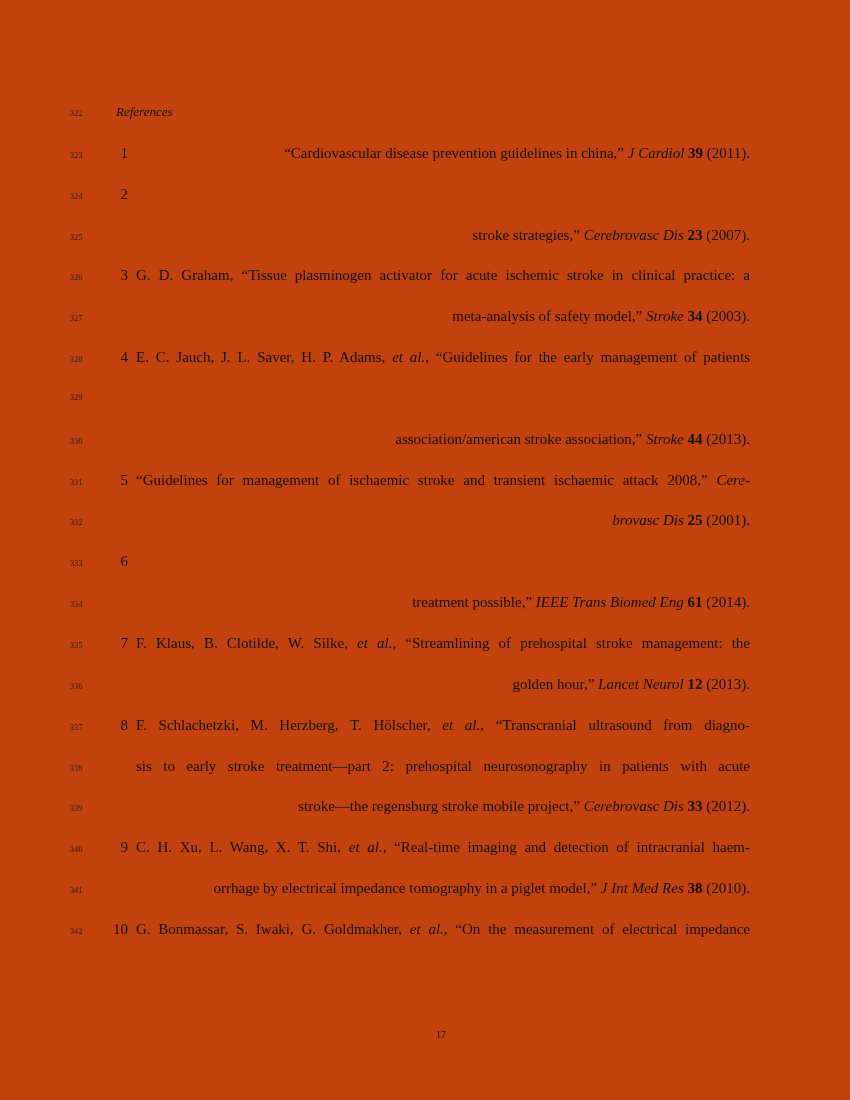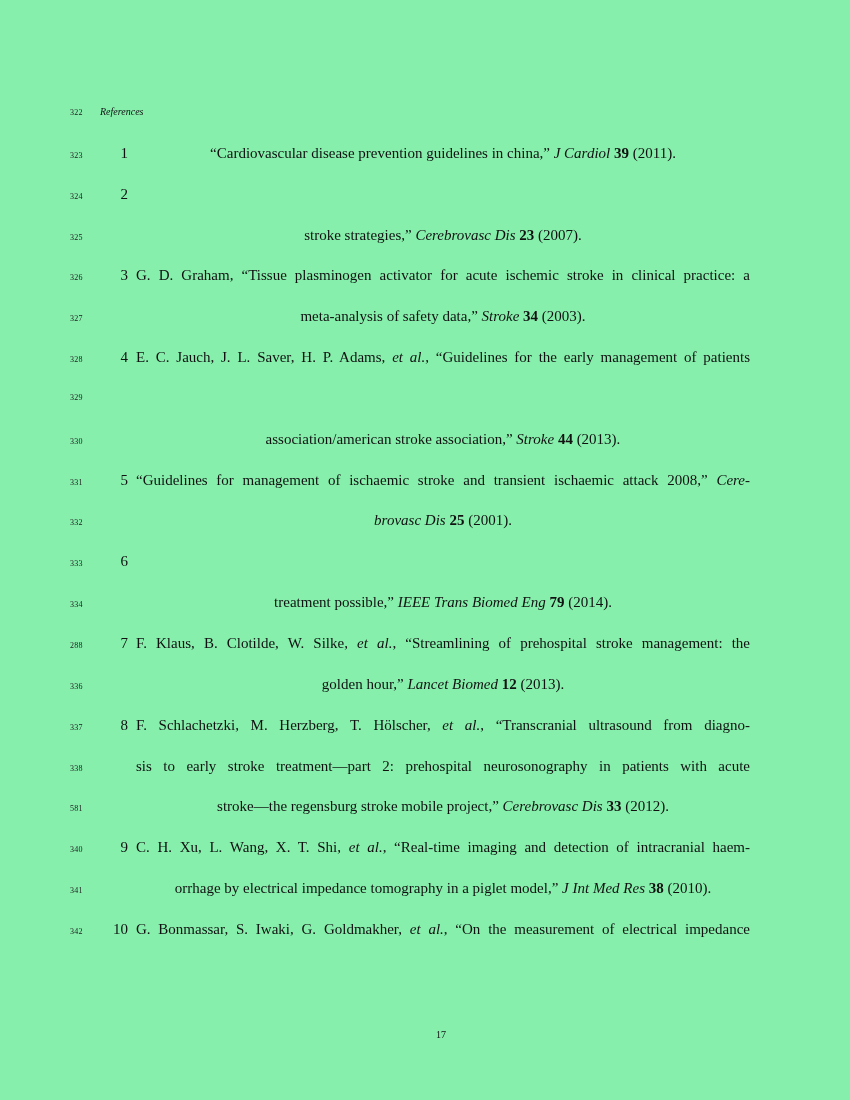--- a/index.html
+++ b/index.html
@@ -4,21 +4,21 @@
 <style>
   html, body {
     margin: 0;
     padding: 0;
     background: #ffffff;
   }
   .page {
     position: relative;
     width: 850px;
     height: 1100px;
-    background: #86efac;
+    background: #c2410c;
     color: #111111;
     font-family: "Liberation Serif", "DejaVu Serif", serif;
     overflow: hidden;
   }
   .rows {
     position: absolute;
     top: 92px;
     left: 0;
     right: 0;
   }
@@ -41,36 +41,36 @@
   .refnum {
     flex: none;
     margin-left: 10px;
     width: 28px;
     text-align: right;
   }
   .rtext {
     flex: none;
     margin-left: 8px;
     width: 614px;
-    text-align: center;
+    text-align: right;
   }
   .rtext.just {
     text-align: justify;
     text-align-last: justify;
   }
   .rtext em, .heading-text {
     font-style: italic;
   }
   .rtext b {
     font-weight: bold;
   }
   .heading-text {
     flex: none;
-    margin-left: 10px;
-    font-size: 10px;
+    margin-left: 26px;
+    font-size: 13px;
   }
   .pageno {
     position: absolute;
     top: 1022px;
     left: 16px;
     width: 850px;
     text-align: center;
     font-size: 10px;
     line-height: 26px;
     color: #111111;
@@ -101,21 +101,21 @@
           <span class="rtext"><span>stroke strategies,” </span><em>Cerebrovasc Dis</em><span> </span><b>23</b><span> (2007).</span></span>
         </div>
         <div class="row">
           <span class="lineno">326</span>
           <span class="refnum">3</span>
           <span class="rtext just"><span>G. D. Graham, “Tissue plasminogen activator for acute ischemic stroke in clinical practice: a</span></span>
         </div>
         <div class="row">
           <span class="lineno">327</span>
           <span class="refnum"></span>
-          <span class="rtext"><span>meta-analysis of safety data,” </span><em>Stroke</em><span> </span><b>34</b><span> (2003).</span></span>
+          <span class="rtext"><span>meta-analysis of safety model,” </span><em>Stroke</em><span> </span><b>34</b><span> (2003).</span></span>
         </div>
         <div class="row">
           <span class="lineno">328</span>
           <span class="refnum">4</span>
           <span class="rtext just"><span>E. C. Jauch, J. L. Saver, H. P. Adams, </span><em>et al.</em><span>, “Guidelines for the early management of patients</span></span>
         </div>
         <div class="row">
           <span class="lineno">329</span>
           <span class="refnum"></span>
         </div>
@@ -134,44 +134,44 @@
           <span class="refnum"></span>
           <span class="rtext"><em>brovasc Dis</em><span> </span><b>25</b><span> (2001).</span></span>
         </div>
         <div class="row">
           <span class="lineno">333</span>
           <span class="refnum">6</span>
         </div>
         <div class="row">
           <span class="lineno">334</span>
           <span class="refnum"></span>
-          <span class="rtext"><span>treatment possible,” </span><em>IEEE Trans Biomed Eng</em><span> </span><b>79</b><span> (2014).</span></span>
+          <span class="rtext"><span>treatment possible,” </span><em>IEEE Trans Biomed Eng</em><span> </span><b>61</b><span> (2014).</span></span>
         </div>
         <div class="row">
-          <span class="lineno">288</span>
+          <span class="lineno">335</span>
           <span class="refnum">7</span>
           <span class="rtext just"><span>F. Klaus, B. Clotilde, W. Silke, </span><em>et al.</em><span>, “Streamlining of prehospital stroke management: the</span></span>
         </div>
         <div class="row">
           <span class="lineno">336</span>
           <span class="refnum"></span>
-          <span class="rtext"><span>golden hour,” </span><em>Lancet Biomed</em><span> </span><b>12</b><span> (2013).</span></span>
+          <span class="rtext"><span>golden hour,” </span><em>Lancet Neurol</em><span> </span><b>12</b><span> (2013).</span></span>
         </div>
         <div class="row">
           <span class="lineno">337</span>
           <span class="refnum">8</span>
           <span class="rtext just"><span>F. Schlachetzki, M. Herzberg, T. Hölscher, </span><em>et al.</em><span>, “Transcranial ultrasound from diagno-</span></span>
         </div>
         <div class="row">
           <span class="lineno">338</span>
           <span class="refnum"></span>
           <span class="rtext just"><span>sis to early stroke treatment—part 2: prehospital neurosonography in patients with acute</span></span>
         </div>
         <div class="row">
-          <span class="lineno">581</span>
+          <span class="lineno">339</span>
           <span class="refnum"></span>
           <span class="rtext"><span>stroke—the regensburg stroke mobile project,” </span><em>Cerebrovasc Dis</em><span> </span><b>33</b><span> (2012).</span></span>
         </div>
         <div class="row">
           <span class="lineno">340</span>
           <span class="refnum">9</span>
           <span class="rtext just"><span>C. H. Xu, L. Wang, X. T. Shi, </span><em>et al.</em><span>, “Real-time imaging and detection of intracranial haem-</span></span>
         </div>
         <div class="row">
           <span class="lineno">341</span>

